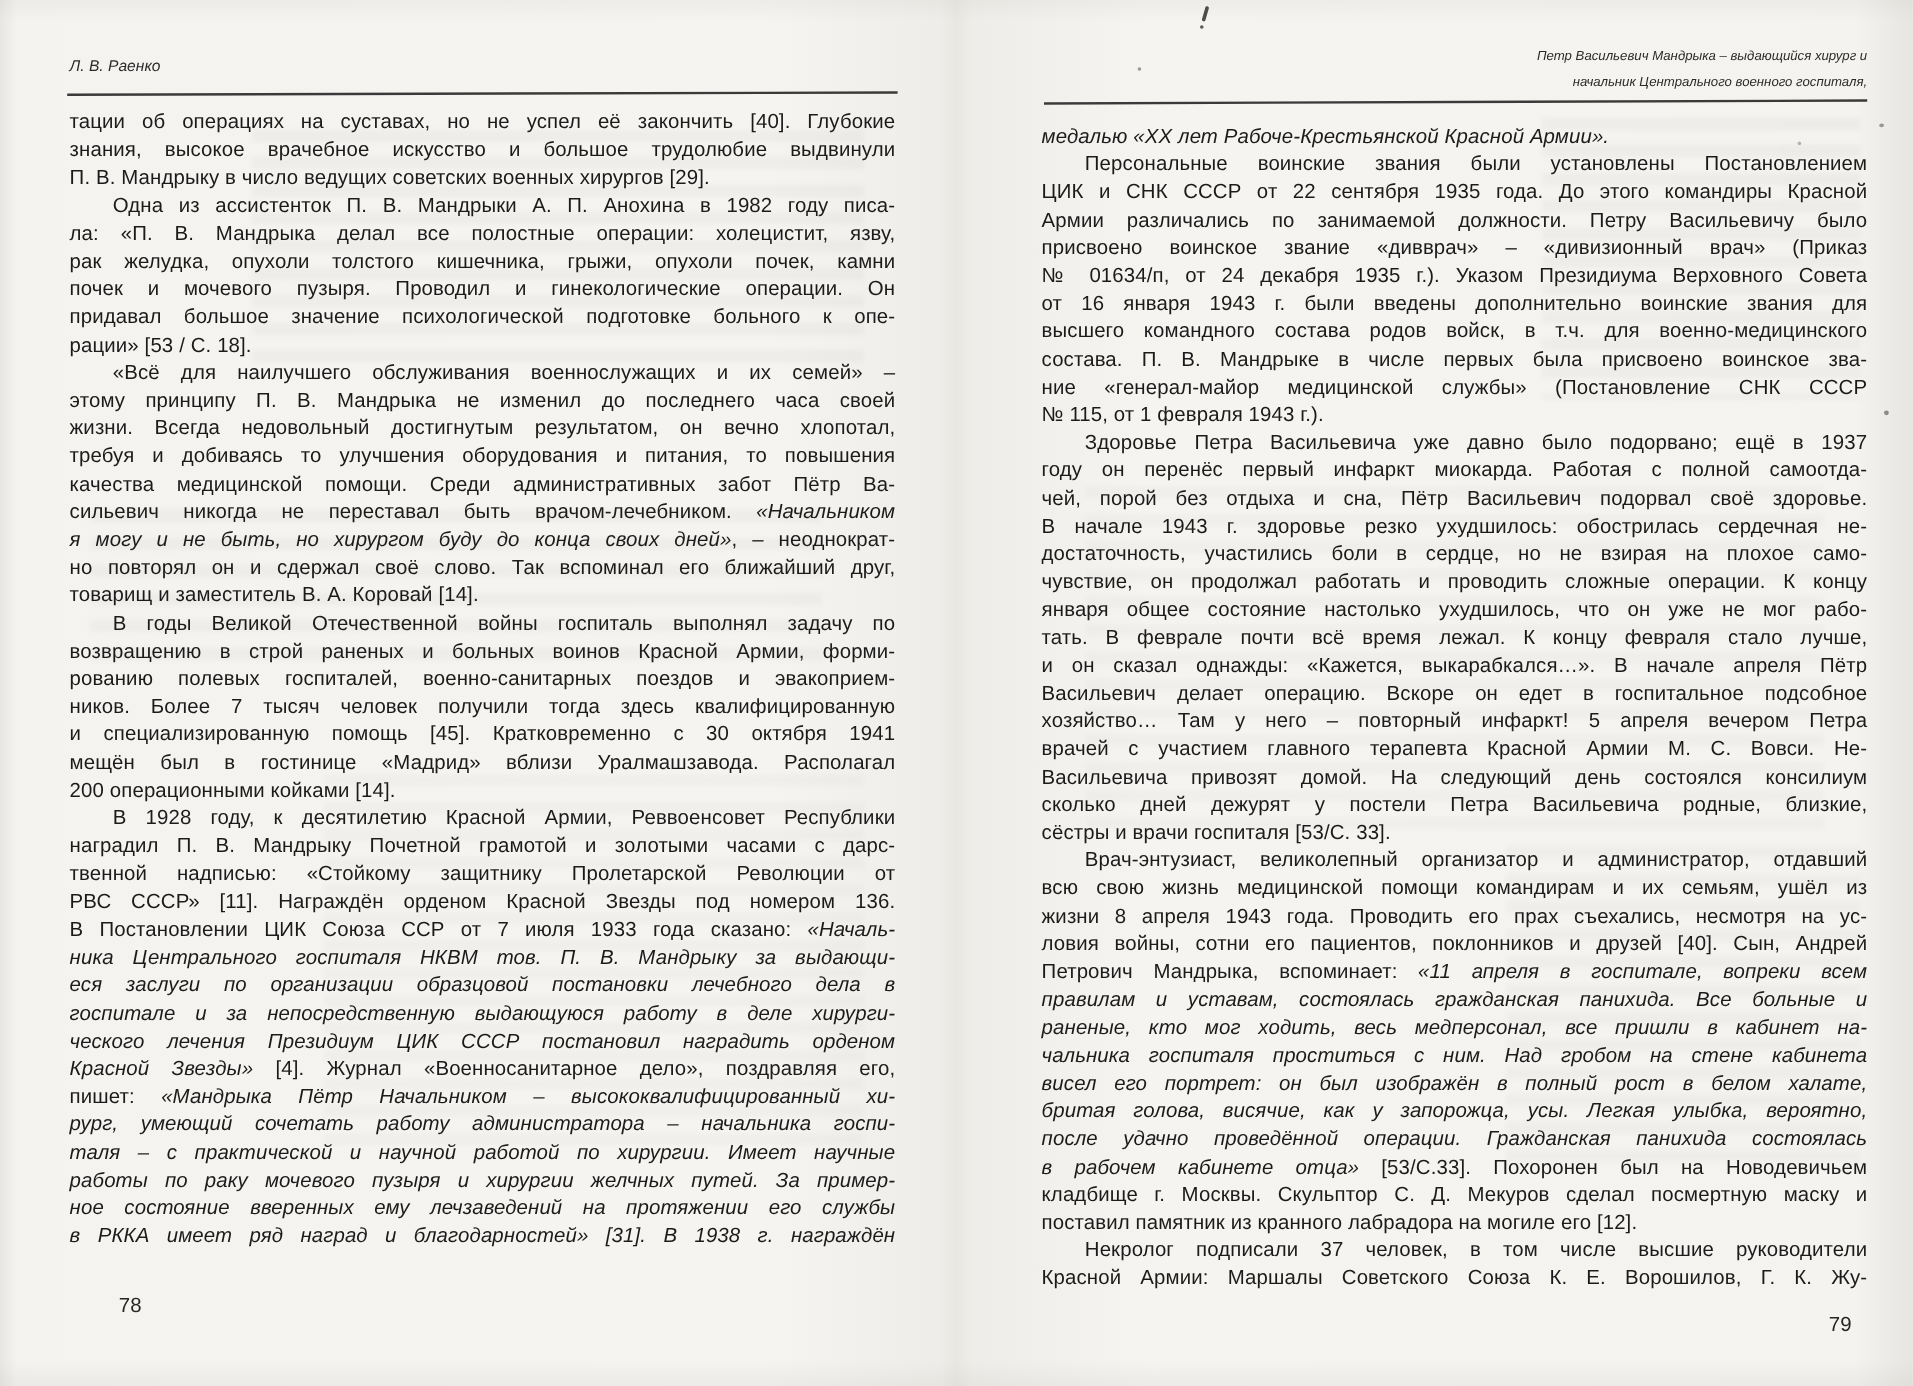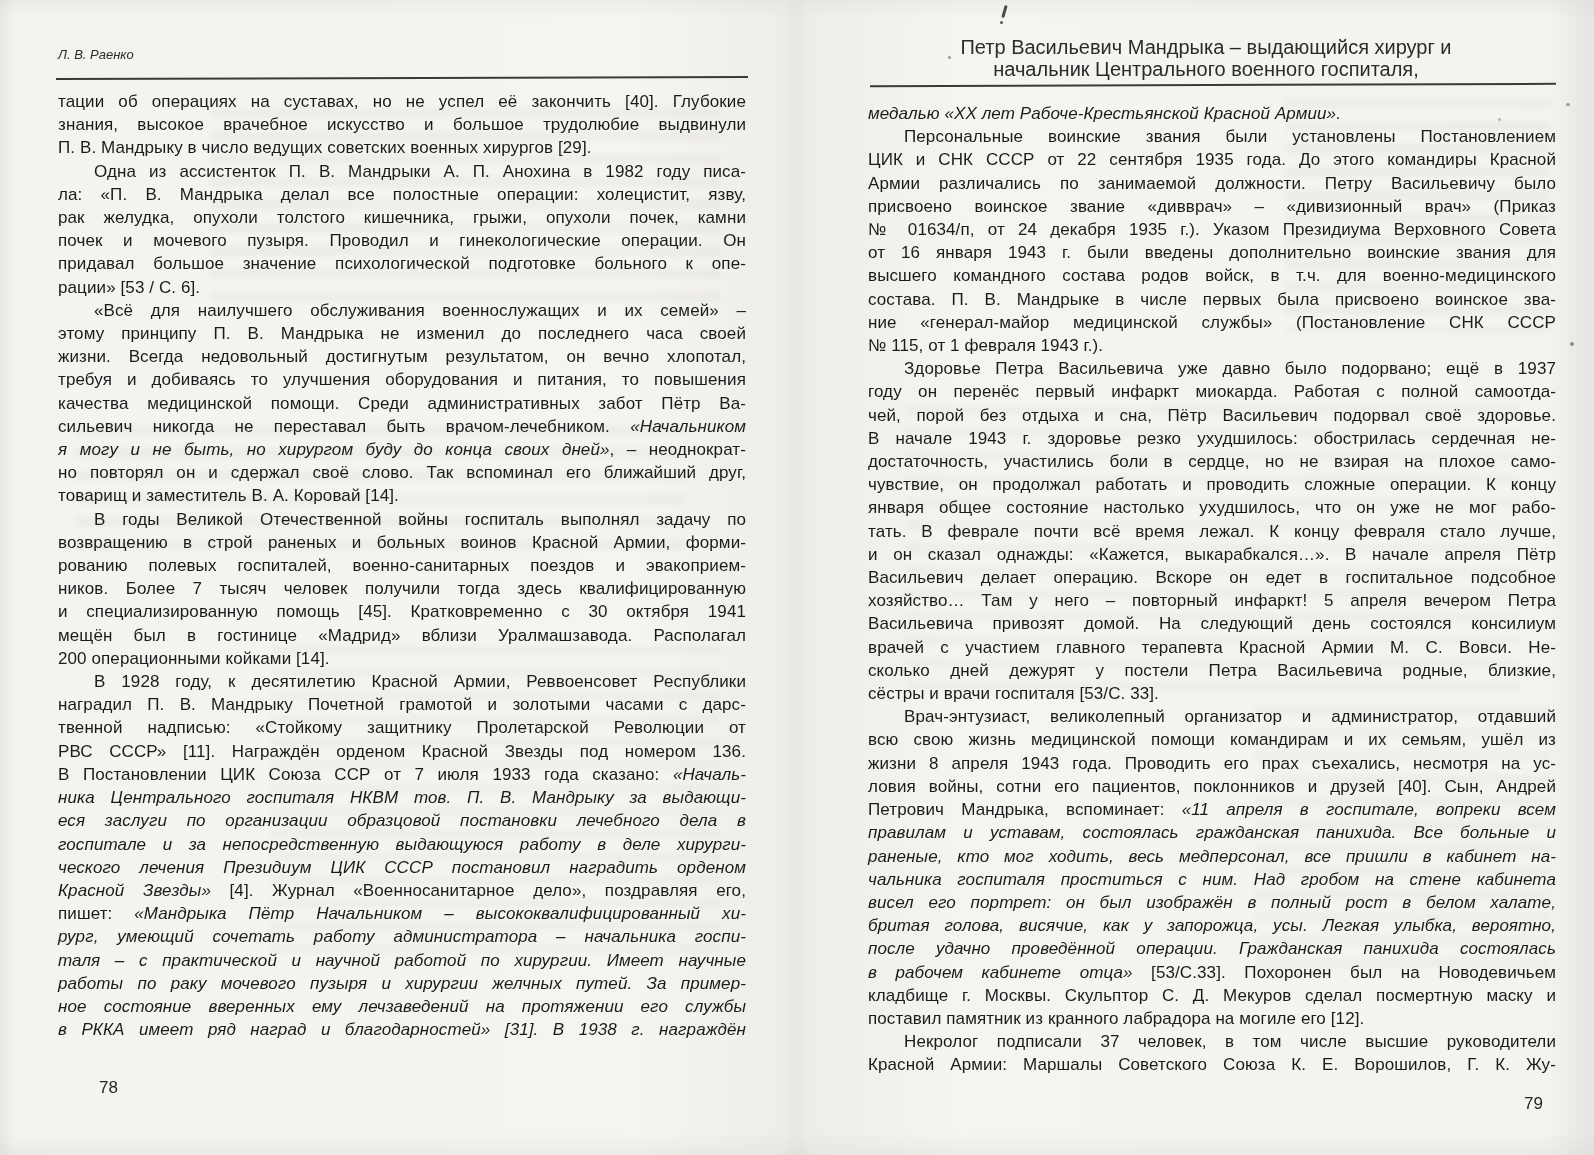--- a/index.html
+++ b/index.html
@@ -21,22 +21,22 @@
   .runhead-left {
     position:absolute; left:58px; top:47px;
     font-size:13px; font-style:italic; color:#2b2b2b;
   }
   .rule-left {
     position:absolute; left:56px; top:77px; width:692px; height:2px;
     background:#3a3a3a; transform:rotate(-0.15deg);
   }
   .runhead-right {
     position:absolute; right:38px; top:36px; width:700px;
-    font-size:20px; color:#2b2b2b;
-    text-align:center; line-height:22px;
+    font-size:11px; font-style:italic; color:#2b2b2b;
+    text-align:right; line-height:22px;
   }
   .rule-right {
     position:absolute; left:870px; top:84px; width:686px; height:2px;
     background:#3a3a3a; transform:rotate(-0.2deg);
   }
   
   .body-col { position:absolute; color:#1b1b1b; }
   .body-left  { left:58px;  top:90px;  width:688px; }
   .body-right { left:868px; top:102px; width:688px; }
   .line {
@@ -93,21 +93,21 @@
     <div class="rule-left"></div>
     <div class="body-col body-left">
         <div class="line"><span>тации об операциях на суставах, но не успел её закончить [40]. Глубокие</span></div>
         <div class="line"><span>знания, высокое врачебное искусство и большое трудолюбие выдвинули</span></div>
         <div class="line end"><span>П. В. Мандрыку в число ведущих советских военных хирургов [29].</span></div>
         <div class="line indent"><span>Одна из ассистенток П. В. Мандрыки А. П. Анохина в 1982 году писа-</span></div>
         <div class="line"><span>ла: «П. В. Мандрыка делал все полостные операции: холецистит, язву,</span></div>
         <div class="line"><span>рак желудка, опухоли толстого кишечника, грыжи, опухоли почек, камни</span></div>
         <div class="line"><span>почек и мочевого пузыря. Проводил и гинекологические операции. Он</span></div>
         <div class="line"><span>придавал большое значение психологической подготовке больного к опе-</span></div>
-        <div class="line end"><span>рации» [53 / С. 6].</span></div>
+        <div class="line end"><span>рации» [53 / С. 18].</span></div>
         <div class="line indent"><span>«Всё для наилучшего обслуживания военнослужащих и их семей» –</span></div>
         <div class="line"><span>этому принципу П. В. Мандрыка не изменил до последнего часа своей</span></div>
         <div class="line"><span>жизни. Всегда недовольный достигнутым результатом, он вечно хлопотал,</span></div>
         <div class="line"><span>требуя и добиваясь то улучшения оборудования и питания, то повышения</span></div>
         <div class="line"><span>качества медицинской помощи. Среди административных забот Пётр Ва-</span></div>
         <div class="line"><span>сильевич никогда не переставал быть врачом-лечебником. </span><span class="it">«Начальником</span></div>
         <div class="line"><span class="it">я могу и не быть, но хирургом буду до конца своих дней»</span><span>, – неоднократ-</span></div>
         <div class="line"><span>но повторял он и сдержал своё слово. Так вспоминал его ближайший друг,</span></div>
         <div class="line end"><span>товарищ и заместитель В. А. Коровай [14].</span></div>
         <div class="line indent"><span>В годы Великой Отечественной войны госпиталь выполнял задачу по</span></div>
@@ -159,22 +159,22 @@
         <div class="line"><span>году он перенёс первый инфаркт миокарда. Работая с полной самоотда-</span></div>
         <div class="line"><span>чей, порой без отдыха и сна, Пётр Васильевич подорвал своё здоровье.</span></div>
         <div class="line"><span>В начале 1943 г. здоровье резко ухудшилось: обострилась сердечная не-</span></div>
         <div class="line"><span>достаточность, участились боли в сердце, но не взирая на плохое само-</span></div>
         <div class="line"><span>чувствие, он продолжал работать и проводить сложные операции. К концу</span></div>
         <div class="line"><span>января общее состояние настолько ухудшилось, что он уже не мог рабо-</span></div>
         <div class="line"><span>тать. В феврале почти всё время лежал. К концу февраля стало лучше,</span></div>
         <div class="line"><span>и он сказал однажды: «Кажется, выкарабкался…». В начале апреля Пётр</span></div>
         <div class="line"><span>Васильевич делает операцию. Вскоре он едет в госпитальное подсобное</span></div>
         <div class="line"><span>хозяйство… Там у него – повторный инфаркт! 5 апреля вечером Петра</span></div>
+        <div class="line"><span>врачей с участием главного терапевта Красной Армии М. С. Вовси. Не-</span></div>
         <div class="line"><span>Васильевича привозят домой. На следующий день состоялся консилиум</span></div>
-        <div class="line"><span>врачей с участием главного терапевта Красной Армии М. С. Вовси. Не-</span></div>
         <div class="line"><span>сколько дней дежурят у постели Петра Васильевича родные, близкие,</span></div>
         <div class="line end"><span>сёстры и врачи госпиталя [53/С. 33].</span></div>
         <div class="line indent"><span>Врач-энтузиаст, великолепный организатор и администратор, отдавший</span></div>
         <div class="line"><span>всю свою жизнь медицинской помощи командирам и их семьям, ушёл из</span></div>
         <div class="line"><span>жизни 8 апреля 1943 года. Проводить его прах съехались, несмотря на ус-</span></div>
         <div class="line"><span>ловия войны, сотни его пациентов, поклонников и друзей [40]. Сын, Андрей</span></div>
         <div class="line"><span>Петрович Мандрыка, вспоминает: </span><span class="it">«11 апреля в госпитале, вопреки всем</span></div>
         <div class="line"><span class="it">правилам и уставам, состоялась гражданская панихида. Все больные и</span></div>
         <div class="line"><span class="it">раненые, кто мог ходить, весь медперсонал, все пришли в кабинет на-</span></div>
         <div class="line"><span class="it">чальника госпиталя проститься с ним. Над гробом на стене кабинета</span></div>

